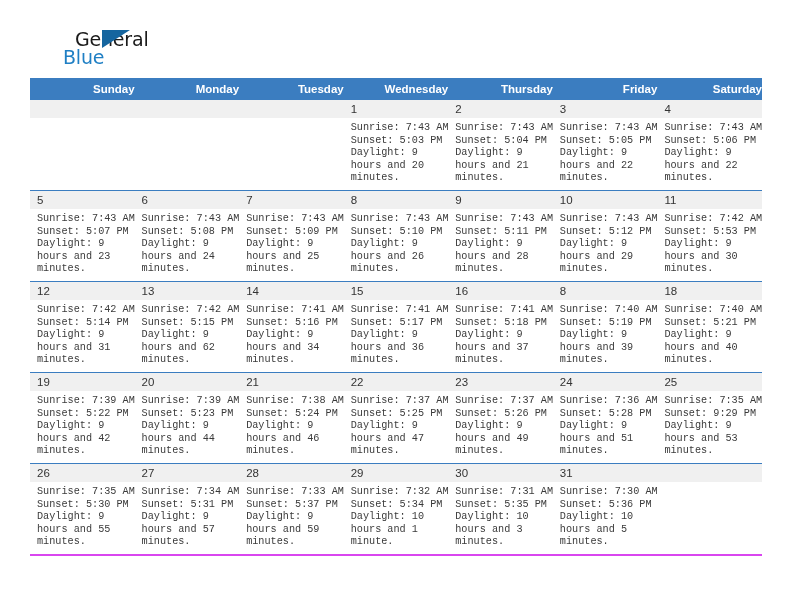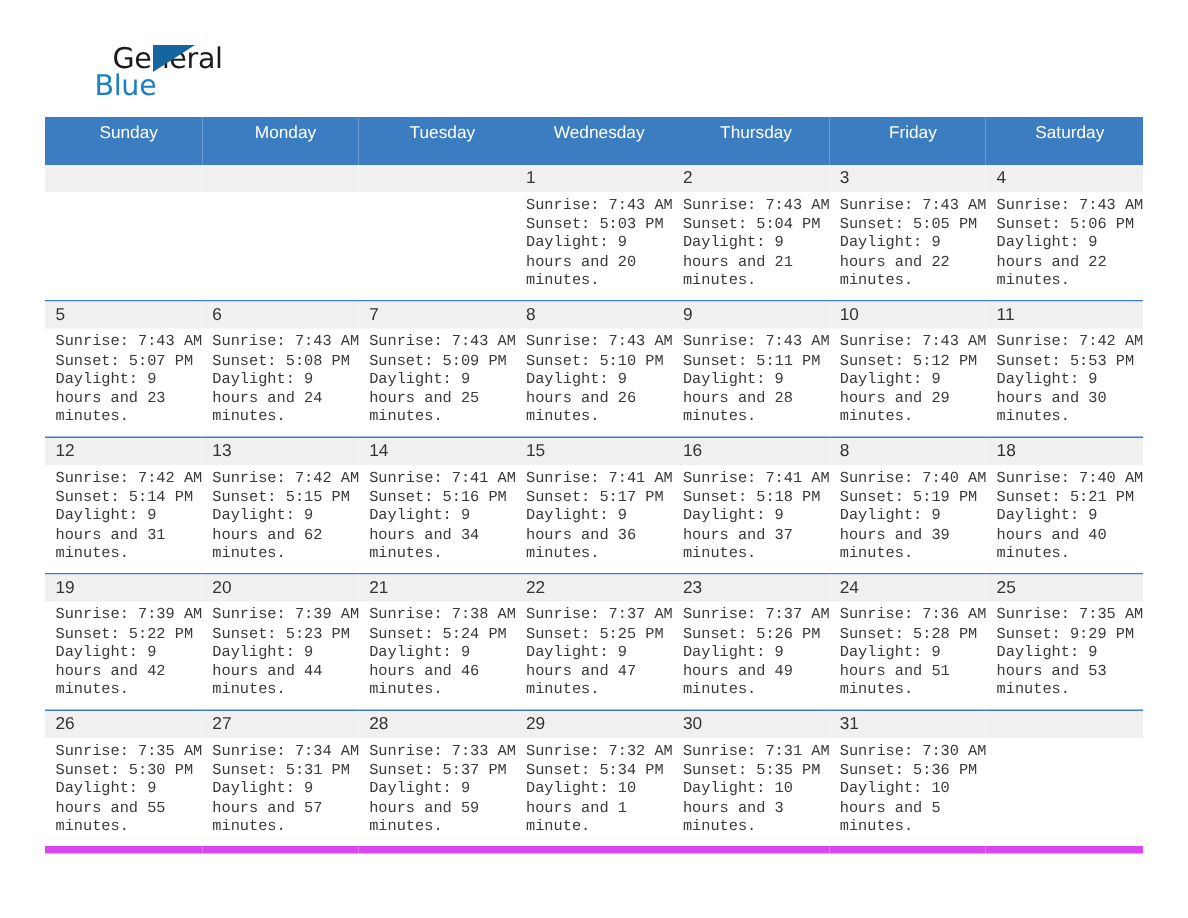--- a/index.html
+++ b/index.html
@@ -90,37 +90,37 @@
   .calendar {
     width: 732px;
     margin-top: 6px;
     border-collapse: collapse;
     table-layout: fixed;
   }
   .calendar th {
     background: #3b7dc0;
     color: #ffffff;
     font-size: 11.5px;
-    font-weight: normal;
-    text-align: center;
-    padding: 5px 0 15px 7px;
+    font-weight: bold;
+    text-align: right;
+    padding: 5px 0 5px 7px;
     height: 19px;
     box-sizing: border-box;
     border: 0;
   }
   .calendar td {
     vertical-align: top;
     padding: 0;
     border: 0;
     border-bottom: 1px solid #3b7dc0;
     height: 90px;
     background: #ffffff;
   }
   .calendar tr.week-row:last-child td {
-    border-bottom: 5px solid #d946ef;
+    border-bottom: 2px solid #d946ef;
   }
   .cell {
     height: 89px;
     box-sizing: border-box;
     position: relative;
   }
   .daynum {
     background: #f0f0f0;
     font-size: 11.5px;
     color: #333333;

